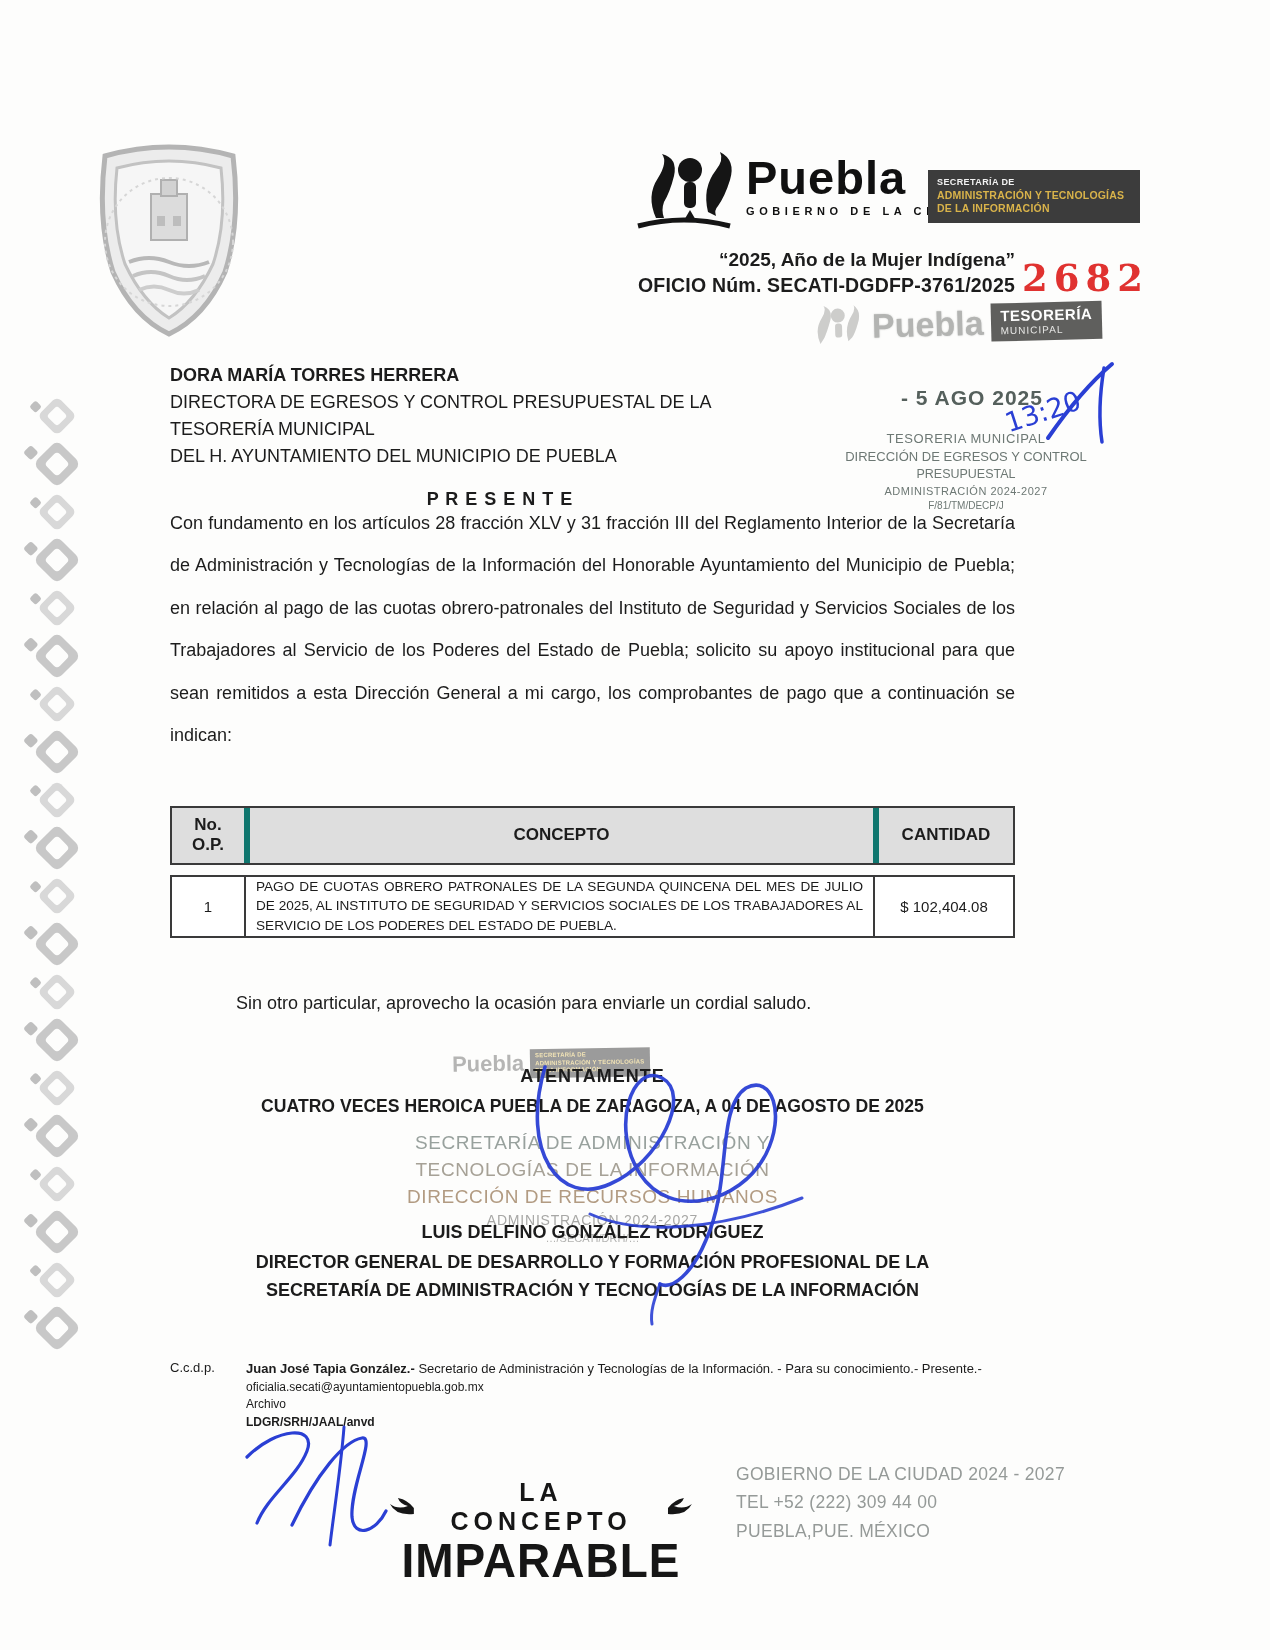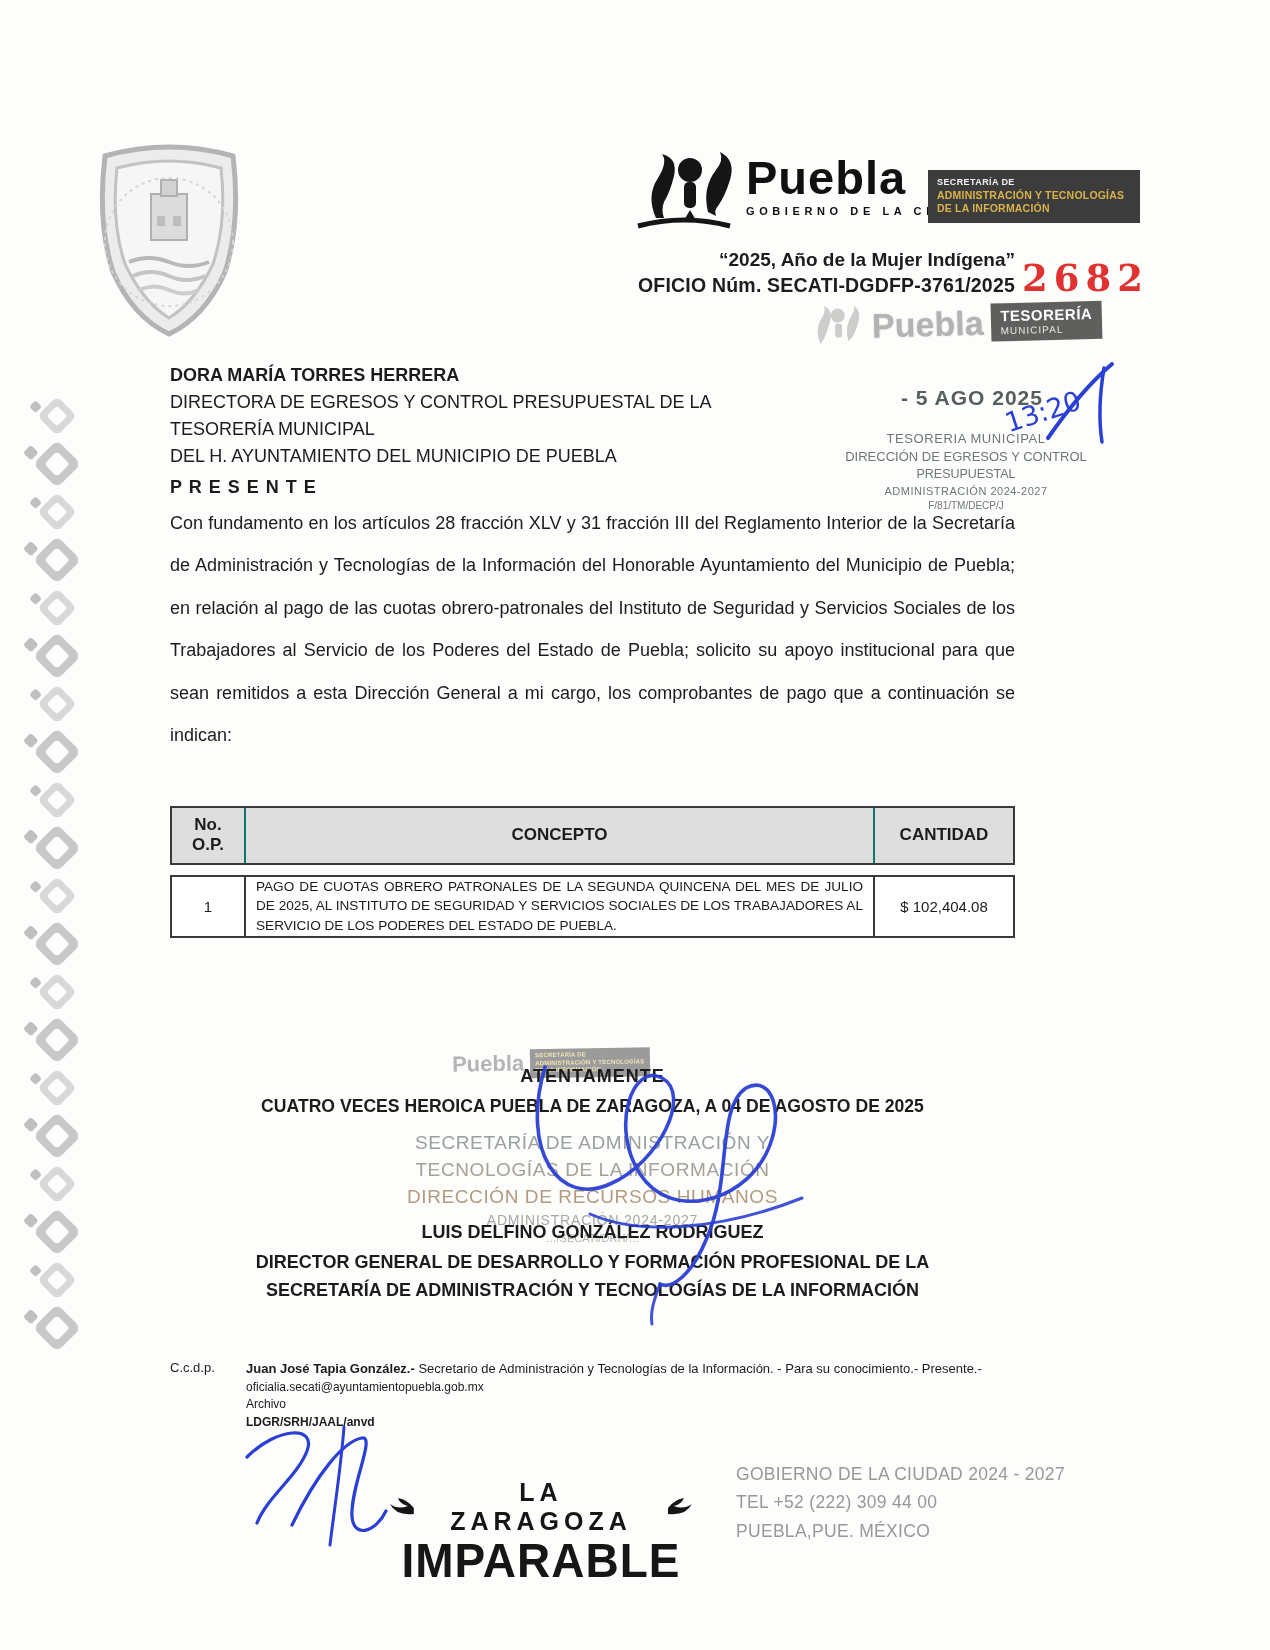--- a/index.html
+++ b/index.html
@@ -52,35 +52,35 @@
          color:#6d7874;line-height:1.4;}
   .office-stamp .o0{font-size:13px;letter-spacing:.6px;}
   .office-stamp .o1{font-size:13px;}
   .office-stamp .o2{font-size:12.5px;}
   .office-stamp .o3{font-size:11px;letter-spacing:.5px;}
   .office-stamp .o4{font-size:10px;}
 
   
   .recipient{position:absolute;left:170px;top:362px;width:660px;font-size:18px;line-height:1.5;}
   .recipient .r-name{font-weight:bold;}
-  .recipient .r-sal{font-weight:bold;letter-spacing:1px;margin-top:4px;}
+  .recipient .r-sal{font-weight:bold;letter-spacing:1px;margin-top:16px;text-align:center;}
 
   
   .body-par{position:absolute;left:170px;top:502px;width:845px;font-size:18px;
         line-height:2.36;text-align:justify;}
   .closing{position:absolute;left:236px;top:993px;font-size:18px;}
 
   
   .op-table{position:absolute;left:170px;top:806px;width:845px;}
   .tbl-row{display:grid;grid-template-columns:72px 1fr 140px;border:2px solid #3a3a3a;
         box-sizing:border-box;}
   .tbl-head{background:#dedede;font-weight:bold;font-size:17px;}
   .tbl-head>div{display:flex;align-items:center;justify-content:center;padding:7px 4px;
         white-space:pre-line;text-align:center;line-height:1.2;}
-  .tbl-head>div+div{border-left:2px solid #0f766e;}
+  .tbl-head>div+div{border-left:6px solid #0f766e;}
   .tbl-data{margin-top:10px;background:#fff;}
   .tbl-data>div{display:flex;align-items:center;justify-content:center;padding:0 10px;}
   .tbl-data>div+div{border-left:2px solid #3a3a3a;}
   .td-no{font-size:15px;}
   .td-con{font-size:13.6px;text-align:justify;line-height:1.45;}
   .td-amt{font-size:15px;}
 
   
   .atent-stamp{position:absolute;left:452px;top:1048px;width:310px;display:flex;align-items:center;
         gap:6px;opacity:.55;transform:rotate(-1deg);}
@@ -233,20 +233,21 @@
       <div>CONCEPTO</div>
       <div>CANTIDAD</div>
     </div>
     <div class="tbl-row tbl-data">
       <div class="td-no">1</div>
       <div class="td-con">PAGO DE CUOTAS OBRERO PATRONALES DE LA SEGUNDA QUINCENA DEL MES DE JULIO DE 2025, AL INSTITUTO DE SEGURIDAD Y SERVICIOS SOCIALES DE LOS TRABAJADORES AL SERVICIO DE LOS PODERES DEL ESTADO DE PUEBLA.</div>
       <div class="td-amt">$ 102,404.08</div>
     </div>
   </div>
 
+  <div class="closing">Sin otro particular, aprovecho la ocasión para enviarle un cordial saludo.</div>
 
   <div class="atent-stamp">
     <div class="as-word">Puebla</div>
     <div class="as-box">
       <div>SECRETARÍA DE</div>
       <div>ADMINISTRACIÓN Y TECNOLOGÍAS</div>
       <div>DE LA INFORMACIÓN</div>
     </div>
   </div>
 
@@ -289,21 +290,21 @@
     <path d="M25 42 C 55 12, 95 10, 85 36 C 75 62, 45 82, 35 108" fill="none" stroke="#2a3fd4" stroke-width="3.2" stroke-linecap="round"></path>
     <path d="M70 110 C 95 58, 122 26, 140 23 C 154 21, 128 72, 130 102 C 132 124, 154 117, 164 96" fill="none" stroke="#2a3fd4" stroke-width="3.2" stroke-linecap="round"></path>
     <path d="M122 12 C 119 52, 112 96, 108 130" fill="none" stroke="#2a3fd4" stroke-width="3" stroke-linecap="round"></path>
   </svg>
 
   <div class="capital-logo">
     <div class="cap-row">
       <svg width="30" height="22" viewBox="0 0 30 22">
         <path d="M28 18 Q10 20 4 8 Q12 14 22 10 Q14 8 12 2 Q22 4 28 12 Z" fill="#161616"></path>
       </svg>
-      <span class="cap1">LA ZARAGOZA</span>
+      <span class="cap1">LA CONCEPTO</span>
       <svg width="30" height="22" viewBox="0 0 30 22">
         <path d="M2 18 Q20 20 26 8 Q18 14 8 10 Q16 8 18 2 Q8 4 2 12 Z" fill="#161616"></path>
       </svg>
     </div>
     <div class="cap2">IMPARABLE</div>
   </div>
 
   <div class="contact">
     <div>GOBIERNO DE LA CIUDAD 2024 - 2027</div>
     <div>TEL +52 (222) 309 44 00</div>

